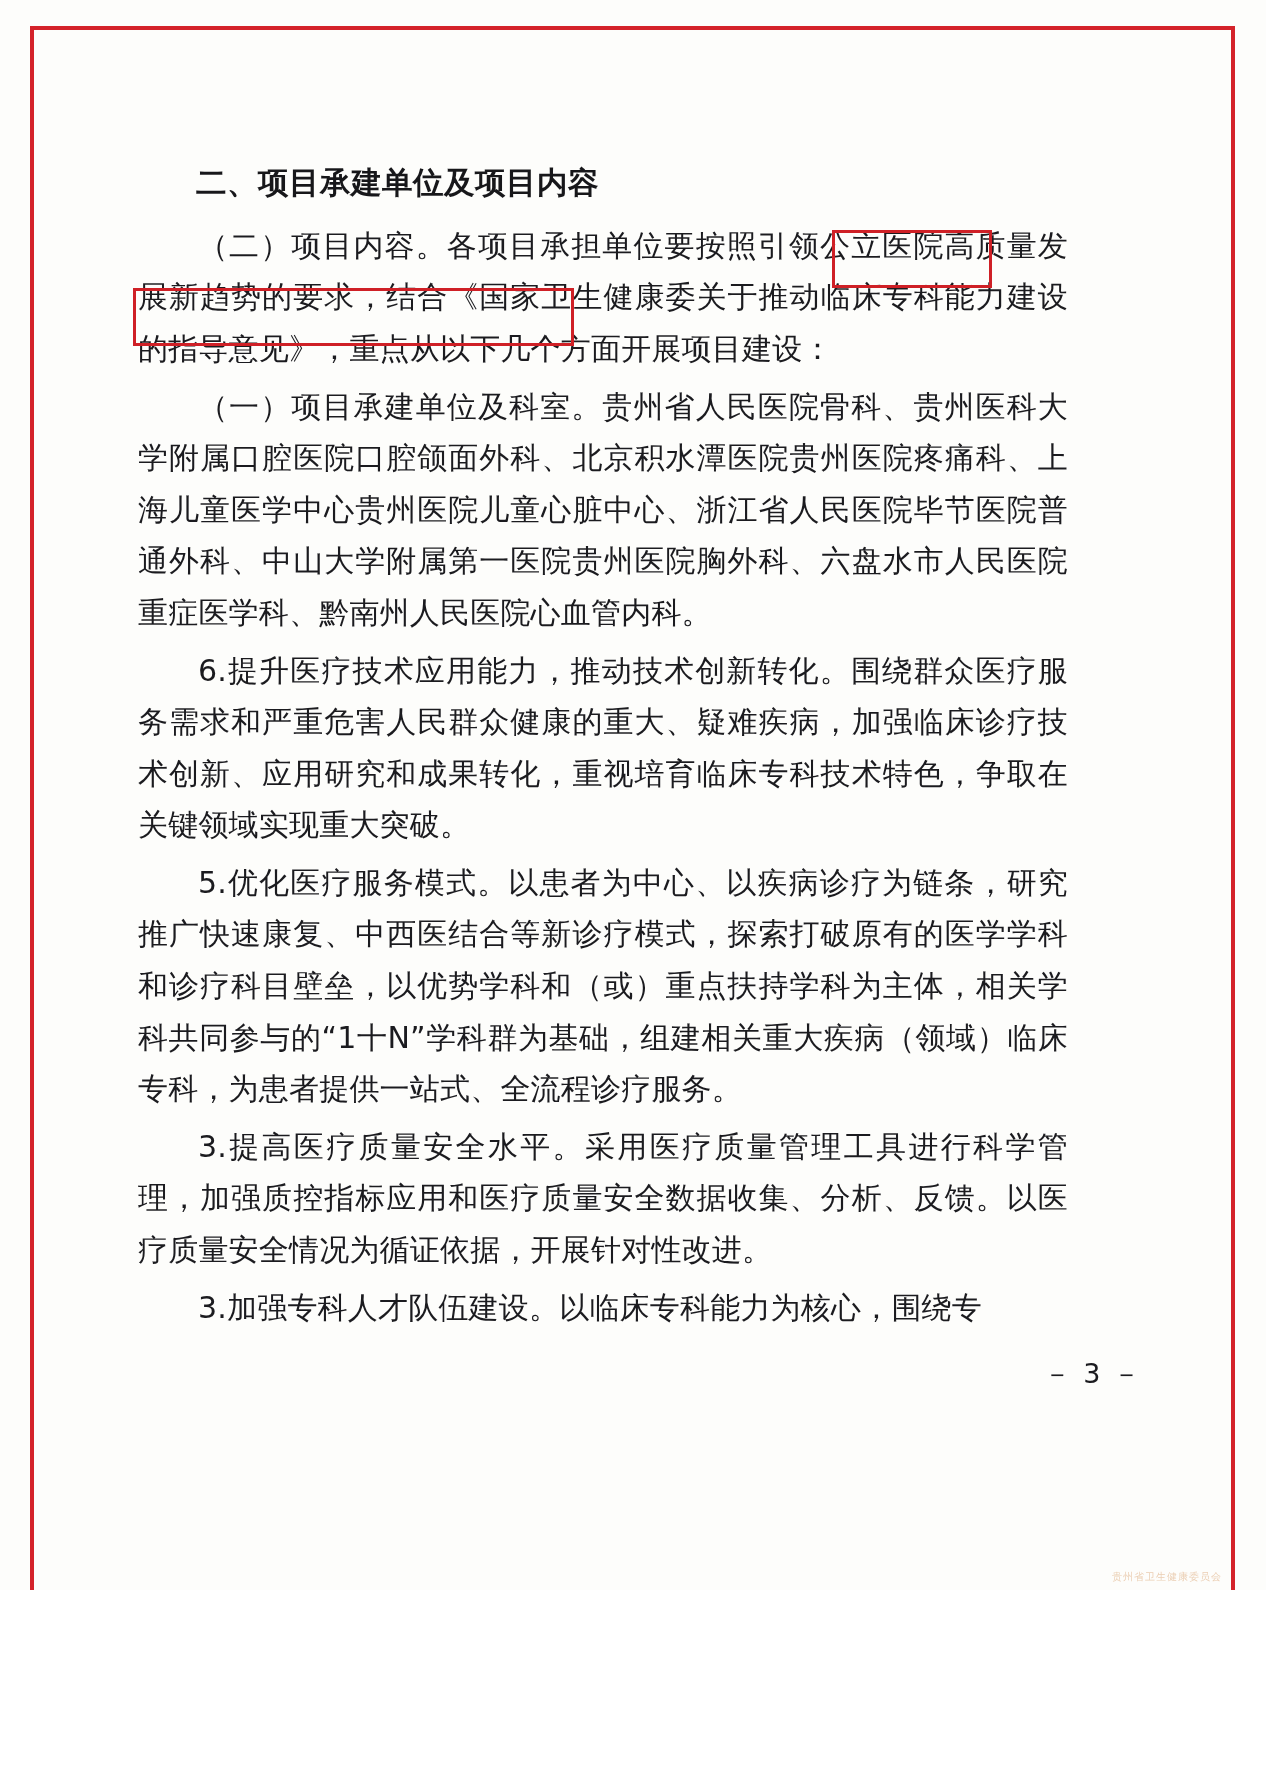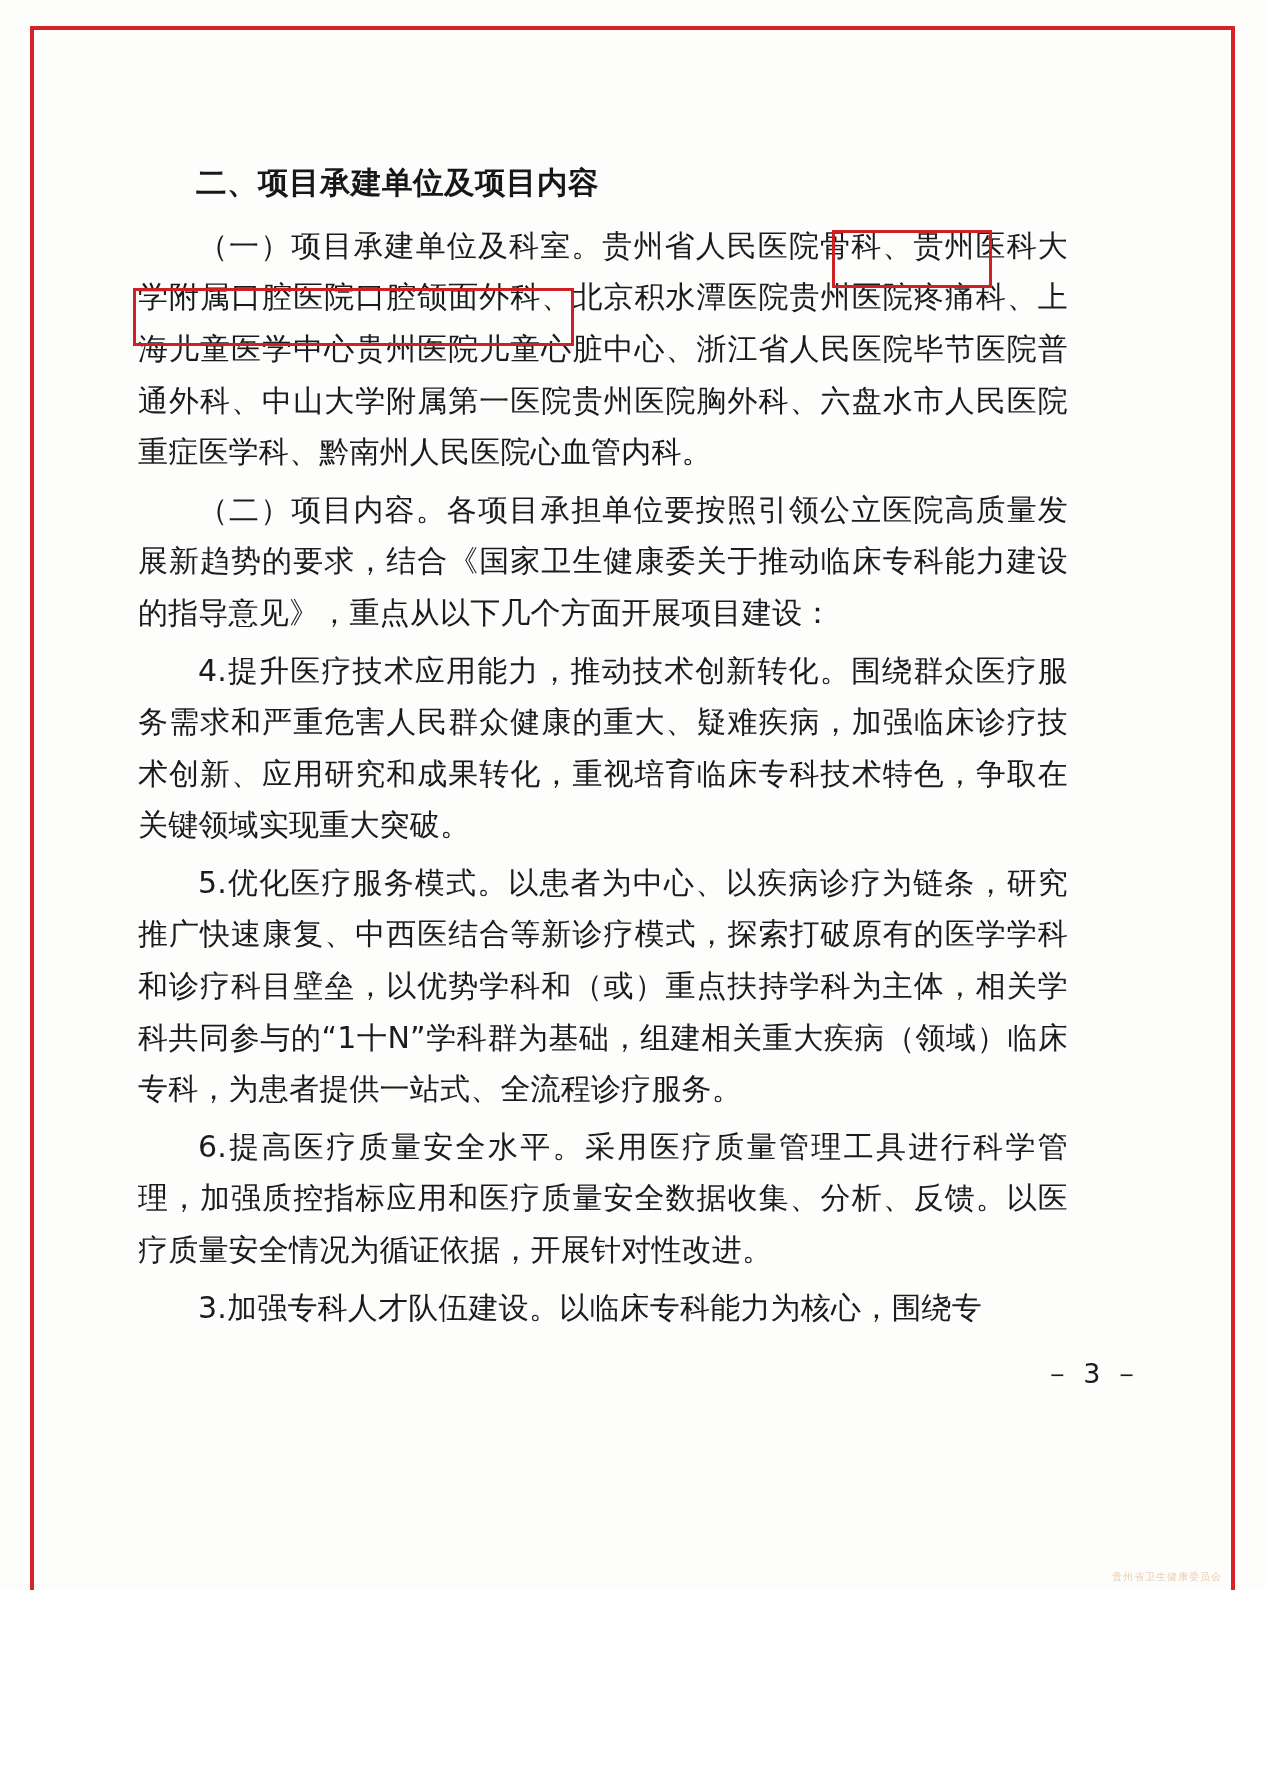--- a/index.html
+++ b/index.html
@@ -81,25 +81,25 @@
 </head>
 <body>
 
 <div class="page">
 
   <div class="scan-frame"></div>
 
   <div class="doc-body">
     <h2 class="heading">二、项目承建单位及项目内容</h2>
 
+    <p class="para">（二）项目内容。各项目承担单位要按照引领公立医院高质量发展新趋势的要求，结合《国家卫生健康委关于推动临床专科能力建设的指导意见》，重点从以下几个方面开展项目建设：</p>
     <p class="para">（一）项目承建单位及科室。贵州省人民医院骨科、贵州医科大学附属口腔医院口腔颌面外科、北京积水潭医院贵州医院疼痛科、上海儿童医学中心贵州医院儿童心脏中心、浙江省人民医院毕节医院普通外科、中山大学附属第一医院贵州医院胸外科、六盘水市人民医院重症医学科、黔南州人民医院心血管内科。</p>
-    <p class="para">（二）项目内容。各项目承担单位要按照引领公立医院高质量发展新趋势的要求，结合《国家卫生健康委关于推动临床专科能力建设的指导意见》，重点从以下几个方面开展项目建设：</p>
-    <p class="para">4.提升医疗技术应用能力，推动技术创新转化。围绕群众医疗服务需求和严重危害人民群众健康的重大、疑难疾病，加强临床诊疗技术创新、应用研究和成果转化，重视培育临床专科技术特色，争取在关键领域实现重大突破。</p>
+    <p class="para">6.提升医疗技术应用能力，推动技术创新转化。围绕群众医疗服务需求和严重危害人民群众健康的重大、疑难疾病，加强临床诊疗技术创新、应用研究和成果转化，重视培育临床专科技术特色，争取在关键领域实现重大突破。</p>
     <p class="para">5.优化医疗服务模式。以患者为中心、以疾病诊疗为链条，研究推广快速康复、中西医结合等新诊疗模式，探索打破原有的医学学科和诊疗科目壁垒，以优势学科和（或）重点扶持学科为主体，相关学科共同参与的“1十N”学科群为基础，组建相关重大疾病（领域）临床专科，为患者提供一站式、全流程诊疗服务。</p>
-    <p class="para">6.提高医疗质量安全水平。采用医疗质量管理工具进行科学管理，加强质控指标应用和医疗质量安全数据收集、分析、反馈。以医疗质量安全情况为循证依据，开展针对性改进。</p>
+    <p class="para">3.提高医疗质量安全水平。采用医疗质量管理工具进行科学管理，加强质控指标应用和医疗质量安全数据收集、分析、反馈。以医疗质量安全情况为循证依据，开展针对性改进。</p>
     <p class="para">3.加强专科人才队伍建设。以临床专科能力为核心，围绕专</p>
   </div>
 
   <div class="hl-box" style="left:832px; top:230px; width:160px; height:58px;"></div>
   <div class="hl-box" style="left:133px; top:288px; width:441px; height:58px;"></div>
 
   <div class="page-number">－ 3 －</div>
   <div class="watermark">贵州省卫生健康委员会</div>
 
 </div>

